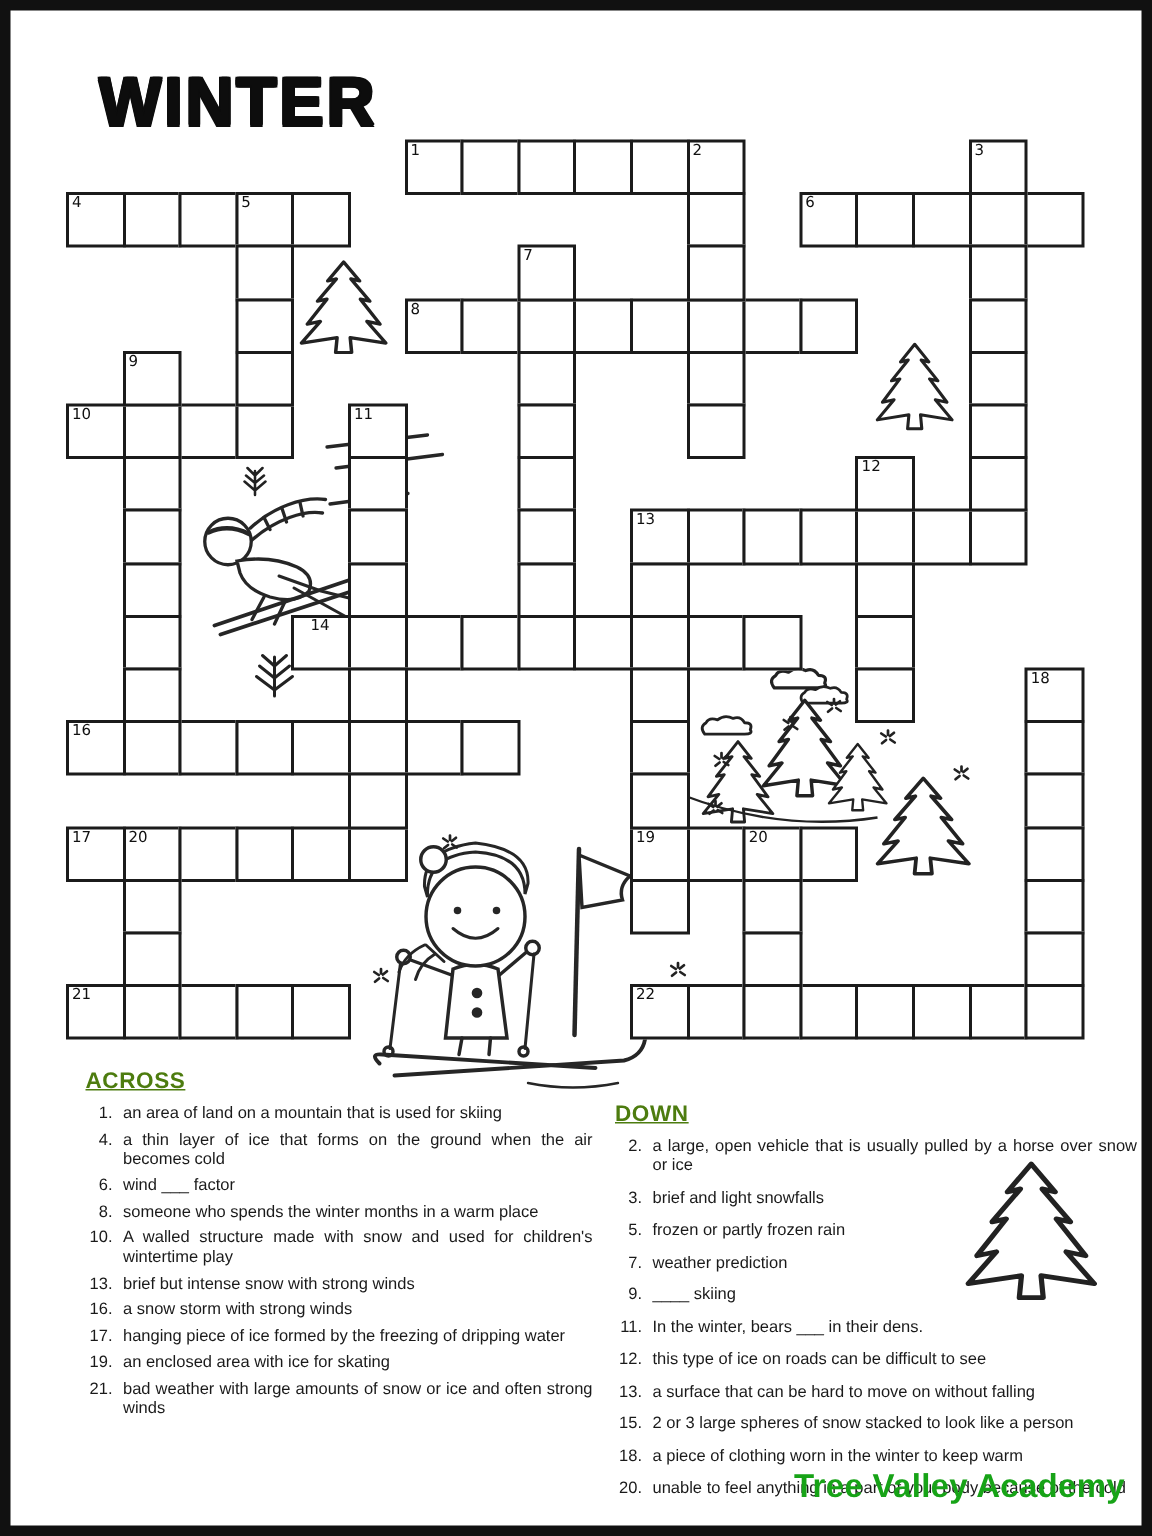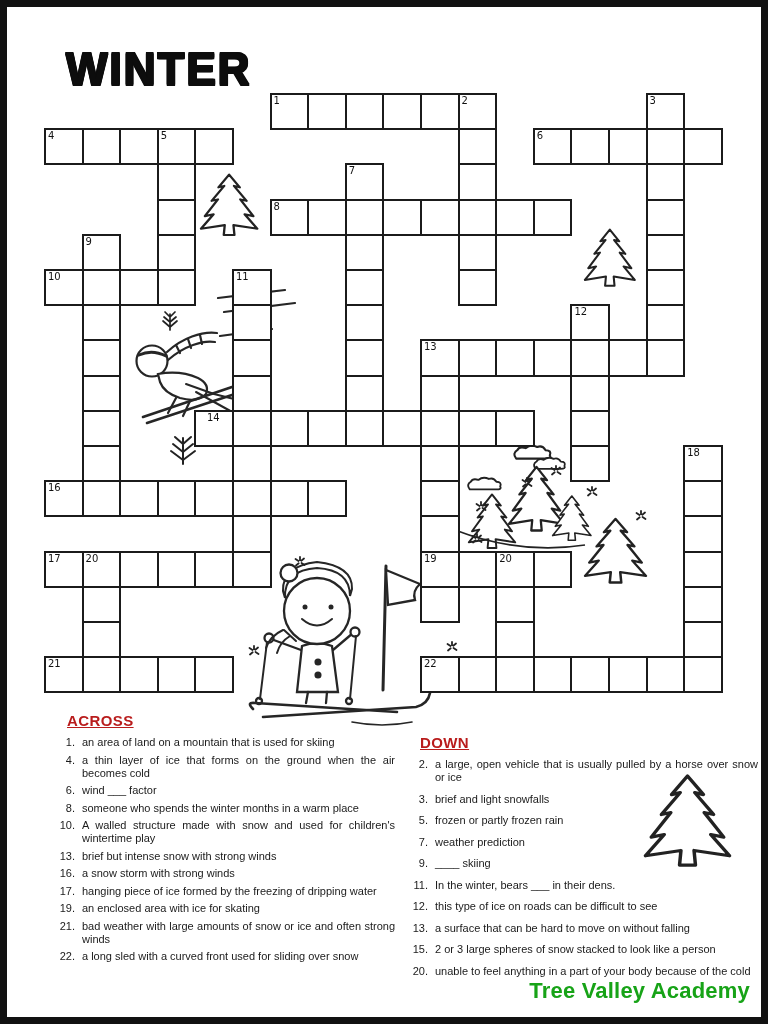--- a/index.html
+++ b/index.html
@@ -21,21 +21,21 @@
     border:2px solid #1b1b1b;
   }
   .cellnum{
     position:absolute;font-size:10px;line-height:10px;color:#111;z-index:12;
     font-family:"DejaVu Sans",sans-serif;
   }
   .art{position:absolute;inset:0;z-index:6;pointer-events:none;}
   .clue-col{position:absolute;z-index:20;}
   .clue-header{
     font-size:15px;font-weight:bold;text-decoration:underline;
-    letter-spacing:.4px;margin:0 0 7px 14px;color:#b91c1c;
+    letter-spacing:.4px;margin:0 0 7px 4px;color:#4d7c0f;
   }
   .clue{display:flex;font-size:11px;line-height:13px;color:#1a1a1a;}
   .acol .clue{margin-bottom:4.5px;}
   .dcol .clue{margin-bottom:8.5px;}
   .clue .num{width:22px;min-width:22px;text-align:right;margin-right:7px;}
   .clue .txt{flex:1;text-align:justify;}
   .brand{
     position:absolute;right:18px;top:978px;font-size:22px;font-weight:bold;
     letter-spacing:.2px;z-index:20;
   }
@@ -321,24 +321,20 @@
           <span class="txt">hanging piece of ice formed by the freezing of dripping water</span>
         </div>
         <div class="clue">
           <span class="num">19.</span>
           <span class="txt">an enclosed area with ice for skating</span>
         </div>
         <div class="clue">
           <span class="num">21.</span>
           <span class="txt">bad weather with large amounts of snow or ice and often strong winds</span>
         </div>
-        <div class="clue">
-          <span class="num">22.</span>
-          <span class="txt">a long sled with a curved front used for sliding over snow</span>
-        </div>
       </div>
   </div>
 
   <div class="clue-col dcol" style="left:406px;top:734px;width:352px;">
     <div class="clue-header">DOWN</div>
     <div id="down-list">
         <div class="clue">
           <span class="num">2.</span>
           <span class="txt">a large, open vehicle that is usually pulled by a horse over snow or ice</span>
         </div>
@@ -368,20 +364,24 @@
         </div>
         <div class="clue">
           <span class="num">13.</span>
           <span class="txt">a surface that can be hard to move on without falling</span>
         </div>
         <div class="clue">
           <span class="num">15.</span>
           <span class="txt">2 or 3 large spheres of snow stacked to look like a person</span>
         </div>
         <div class="clue">
+          <span class="num">18.</span>
+          <span class="txt">a piece of clothing worn in the winter to keep warm</span>
+        </div>
+        <div class="clue">
           <span class="num">20.</span>
           <span class="txt">unable to feel anything in a part of your body because of the cold</span>
         </div>
       </div>
   </div>
 
   <div class="brand" style="color: rgb(23, 163, 23); margin-left: 38px;">Tree Valley Academy</div>
 </div>
 
 </body></html>

